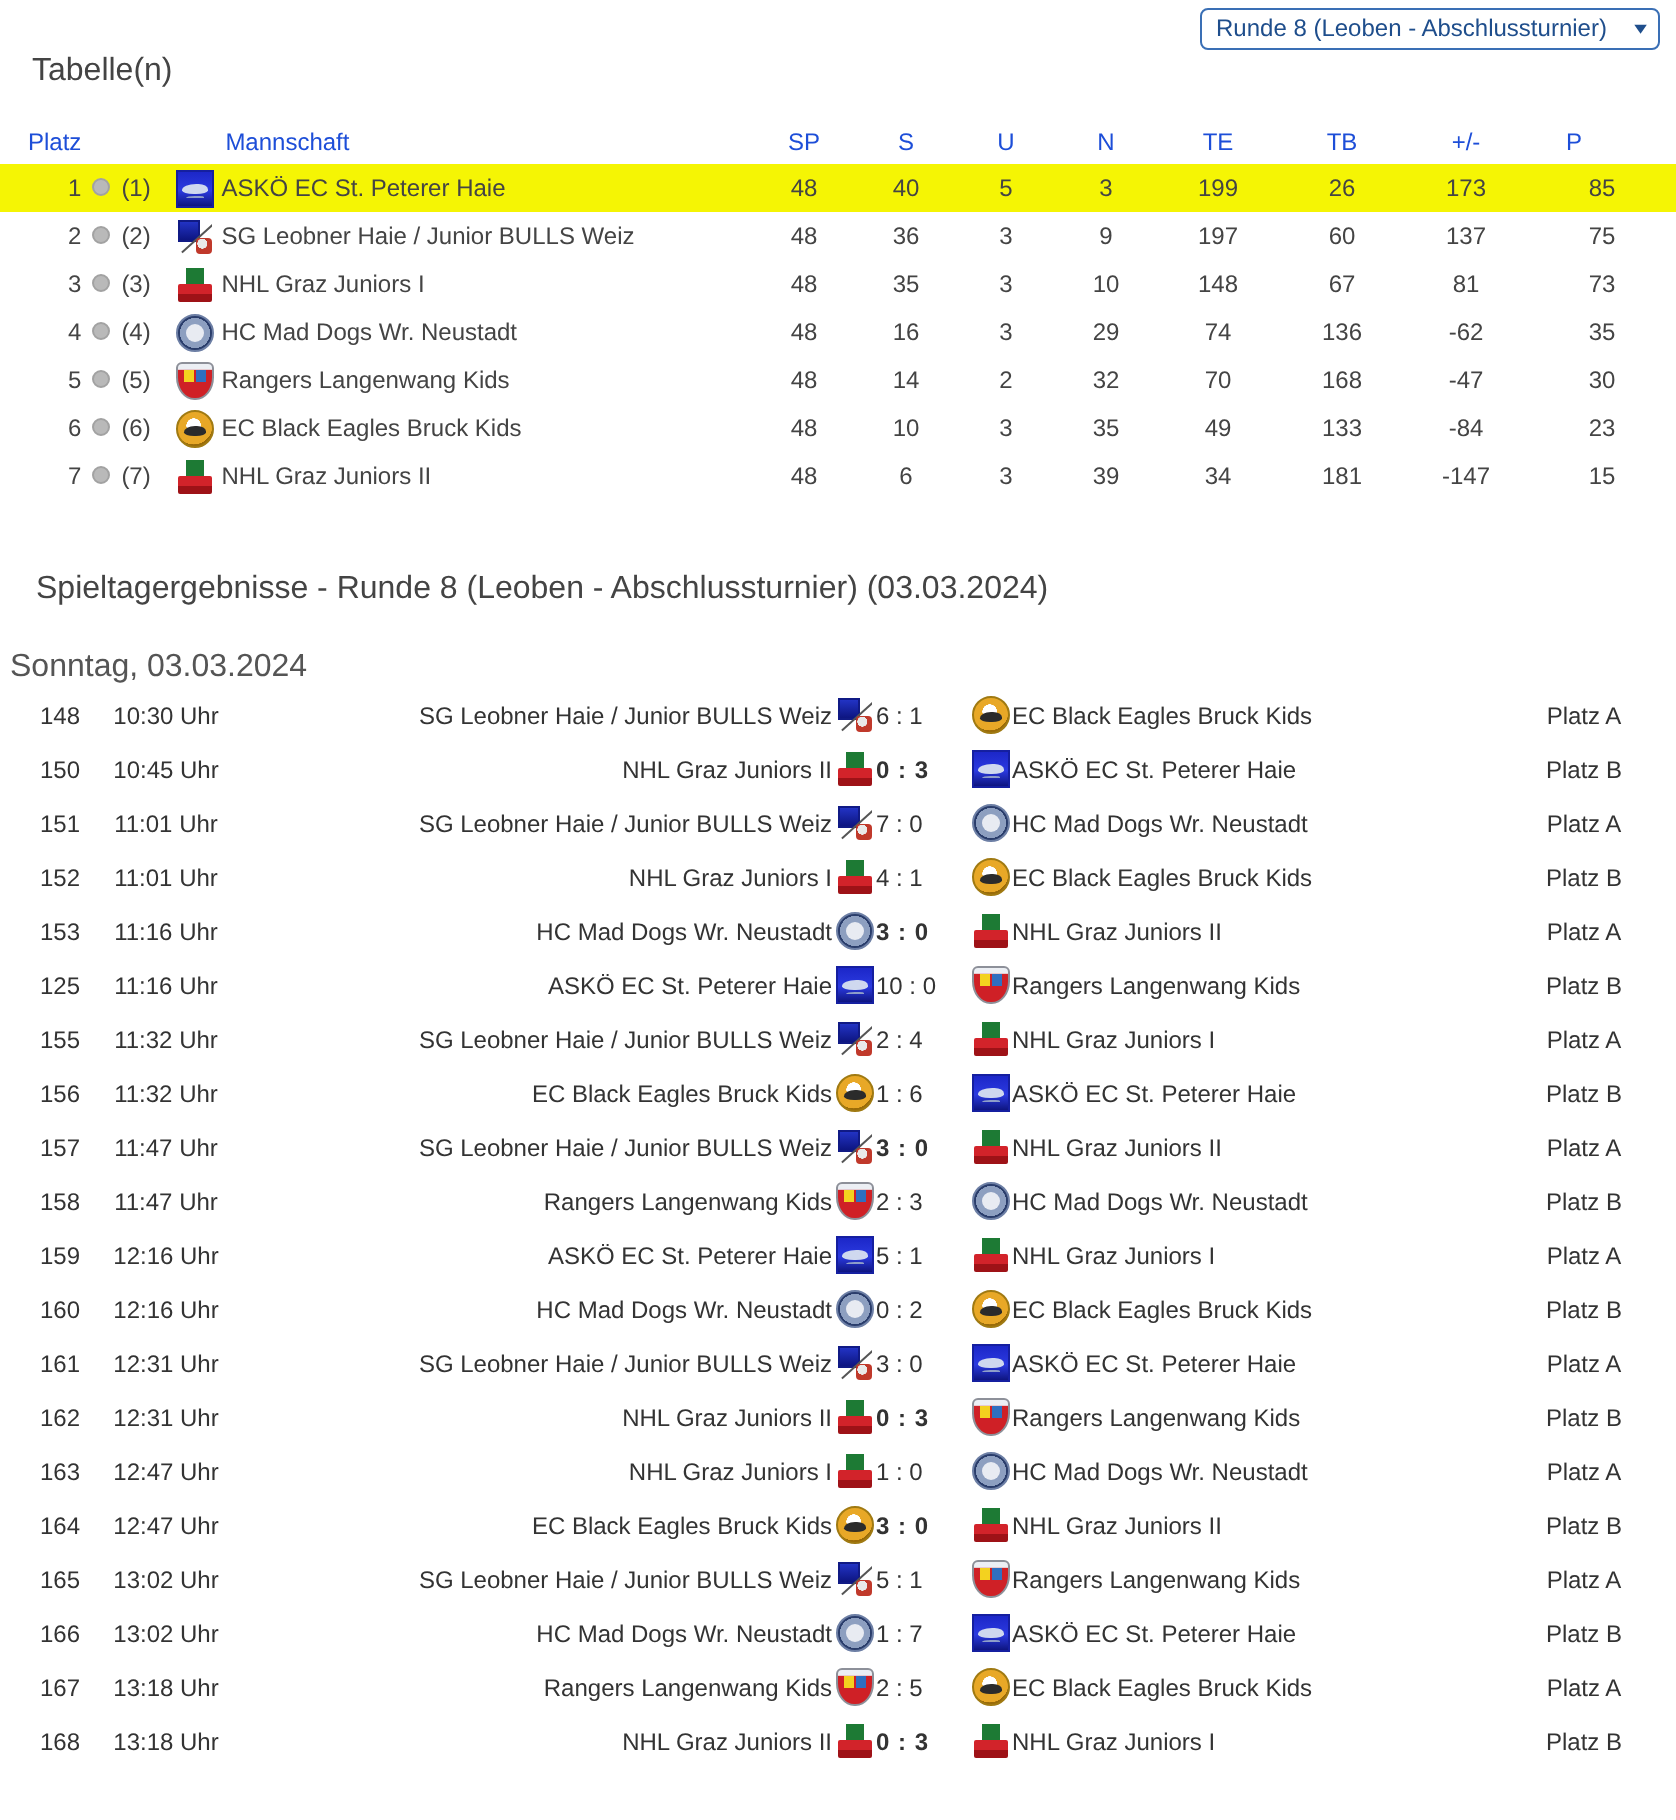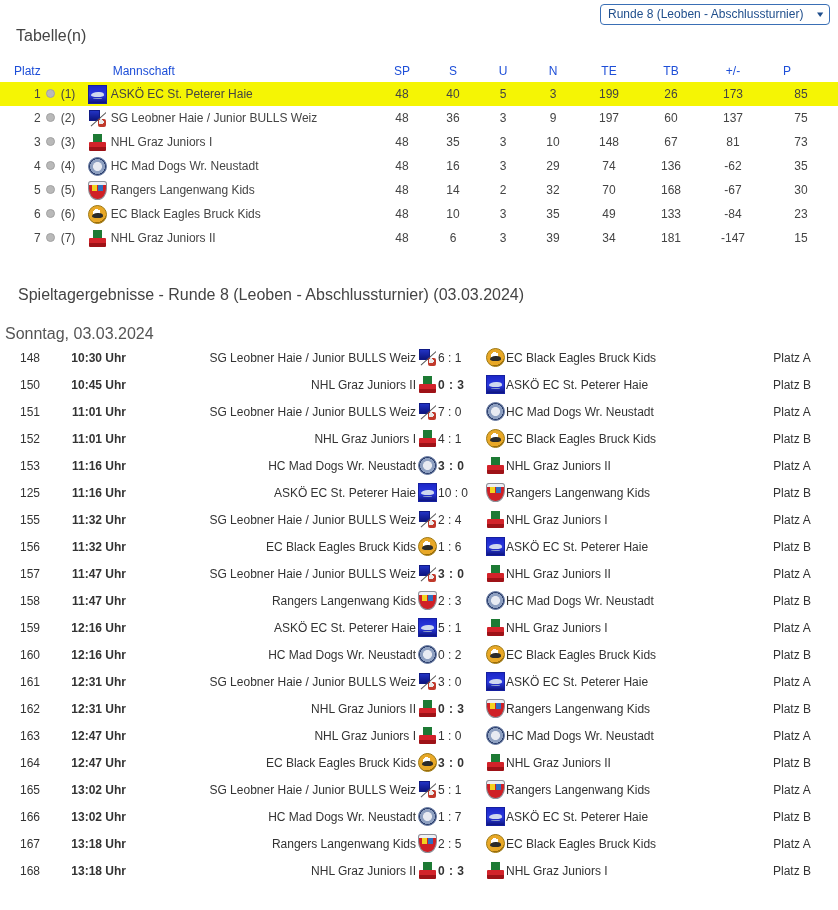--- a/index.html
+++ b/index.html
@@ -153,21 +153,21 @@
   
   #results{
     position:absolute; left:0; top:344px; width:838px;
     border-collapse:collapse;
   }
   #results td{
     padding:0; height:27px; vertical-align:middle;
     font-size:12px; color:#333333;
   }
   .r-no{ width:40px; text-align:right; padding-right:6px; color:#666666; }
-  .r-time{ width:86px; text-align:right; padding-left:10px; color:#555555;font-weight:bold; }
+  .r-time{ width:86px; text-align:center; padding-left:10px; color:#555555; }
   .r-home{ text-align:right; padding-right:6px; white-space:nowrap; }
   .r-hlogo{ width:22px; text-align:center; }
   .r-score{ width:46px; white-space:nowrap; color:#222222; }
   .r-score.forfeit{ color:#e30613; font-weight:bold; letter-spacing:0.5px; }
   .r-alogo{ width:22px; text-align:center; }
   .r-away{ text-align:left; padding-left:6px; white-space:nowrap; width:240px;}
   .r-field{ width:92px; text-align:center; color:#333333; padding-right:14px;}
 </style>
 </head>
 <body>
@@ -267,21 +267,21 @@
         <td class="c-dot"><span class="dot"></span></td>
         <td class="c-prev">(5)</td>
         <td class="c-logo"><span class="logo rangers"></span></td>
         <td class="c-team">Rangers Langenwang Kids</td>
         <td class="c-sp">48</td>
         <td class="c-num">14</td>
         <td class="c-num">2</td>
         <td class="c-num">32</td>
         <td class="c-te">70</td>
         <td class="c-tb">168</td>
-        <td class="c-diff">-67</td>
+        <td class="c-diff">-47</td>
         <td class="c-p">30</td>
       </tr>
       <tr>
         <td class="c-rank">6</td>
         <td class="c-dot"><span class="dot"></span></td>
         <td class="c-prev">(6)</td>
         <td class="c-logo"><span class="logo eagles"></span></td>
         <td class="c-team">EC Black Eagles Bruck Kids</td>
         <td class="c-sp">48</td>
         <td class="c-num">10</td>

